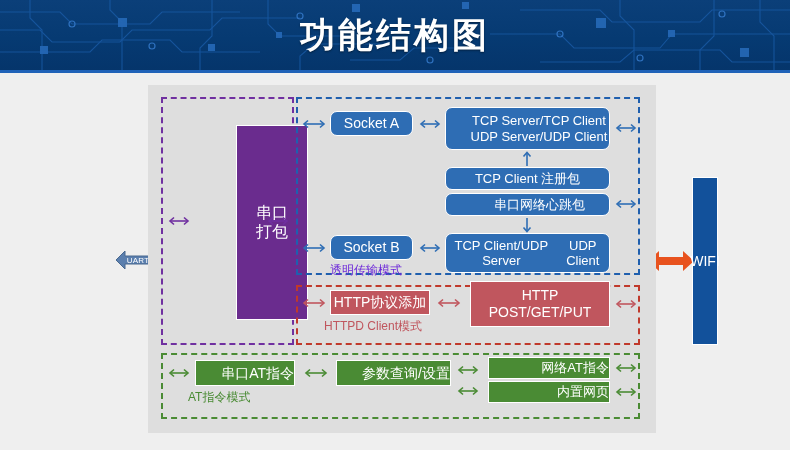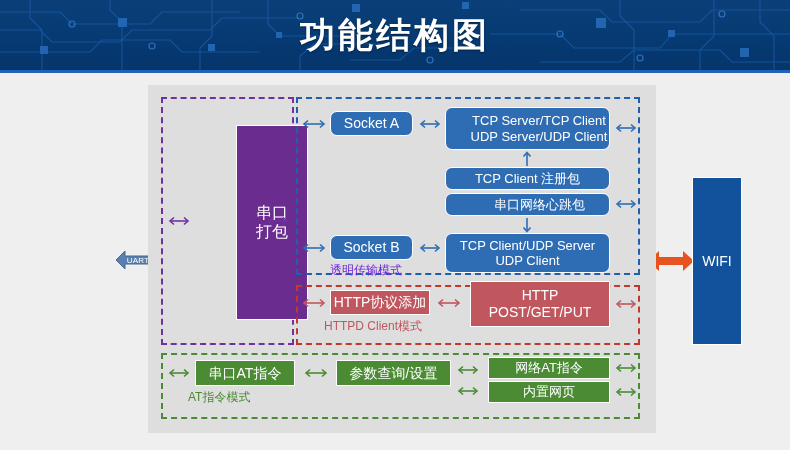--- a/index.html
+++ b/index.html
@@ -73,21 +73,21 @@
     display: flex;
     align-items: center;
     justify-content: center;
     text-align: center;
     color: #ffffff;
     line-height: 1.18;
     border: 1px solid #ffffff;
   }
   .box-blue   { background: #2e6db4; border-radius: 7px; }
   .box-purple { background: #6a2c8e; }
-  .box-green  { background: #4a8b34; }
+  .box-green  { background: #4a8b34; justify-content: flex-end; }
   .box-red    { background: #c0565e; }
 
   
   .frame {
     position: absolute;
     box-sizing: border-box;
     background: transparent;
   }
   .frame-purple { border: 2px dashed #7030a0; }
   .frame-blue   { border: 2px dashed #1f5fae; }
@@ -119,21 +119,21 @@
     box-sizing: border-box;
     display: flex;
     align-items: center;
     justify-content: center;
     color: #ffffff;
     font-size: 14px;
   }
   #wifi {
     position: absolute;
     left: 692px; top: 177px;
-    width: 50px; height: 168px;
+    width: 26px; height: 168px;
     background: #12519b;
     border: 1px solid #ffffff;
     box-sizing: border-box;
     display: flex;
     align-items: center;
     justify-content: center;
     color: #ffffff;
     font-size: 14px;
   }
   #uart-arrow {
@@ -316,21 +316,21 @@
       <span>Socket B</span>
     </div>
     <svg class="arrow" style="left:270px; top:157px; width:24px; height:12px;" viewBox="0 0 24 12">
       <g stroke="#2e6db4" stroke-width="1.6" fill="none">
         <line x1="4" y1="6" x2="20" y2="6"></line>
         <polyline points="7,2.5 3,6 7,9.5"></polyline>
         <polyline points="17,2.5 21,6 17,9.5"></polyline>
       </g>
     </svg>
 
-    <div class="box box-blue" style="left:297px; top:148px; width:165px; height:40px; flex-direction:column; font-size:13px;">
+    <div class="box box-blue" style="left:297px; top:148px; width:165px; height:40px; flex-direction:row; font-size:13px;">
       <span>TCP Client/UDP Server</span>
       <span>UDP Client</span>
     </div>
 
     <div class="mode-label label-blue" style="left:182px; top:177px;">透明传输模式</div>
 
     <div class="frame frame-red" style="left:148px; top:200px; width:344px; height:60px;"></div>
 
     <svg class="arrow" style="left:153px; top:212px; width:26px; height:12px;" viewBox="0 0 26 12">
       <g stroke="#c0565e" stroke-width="1.6" fill="none">

